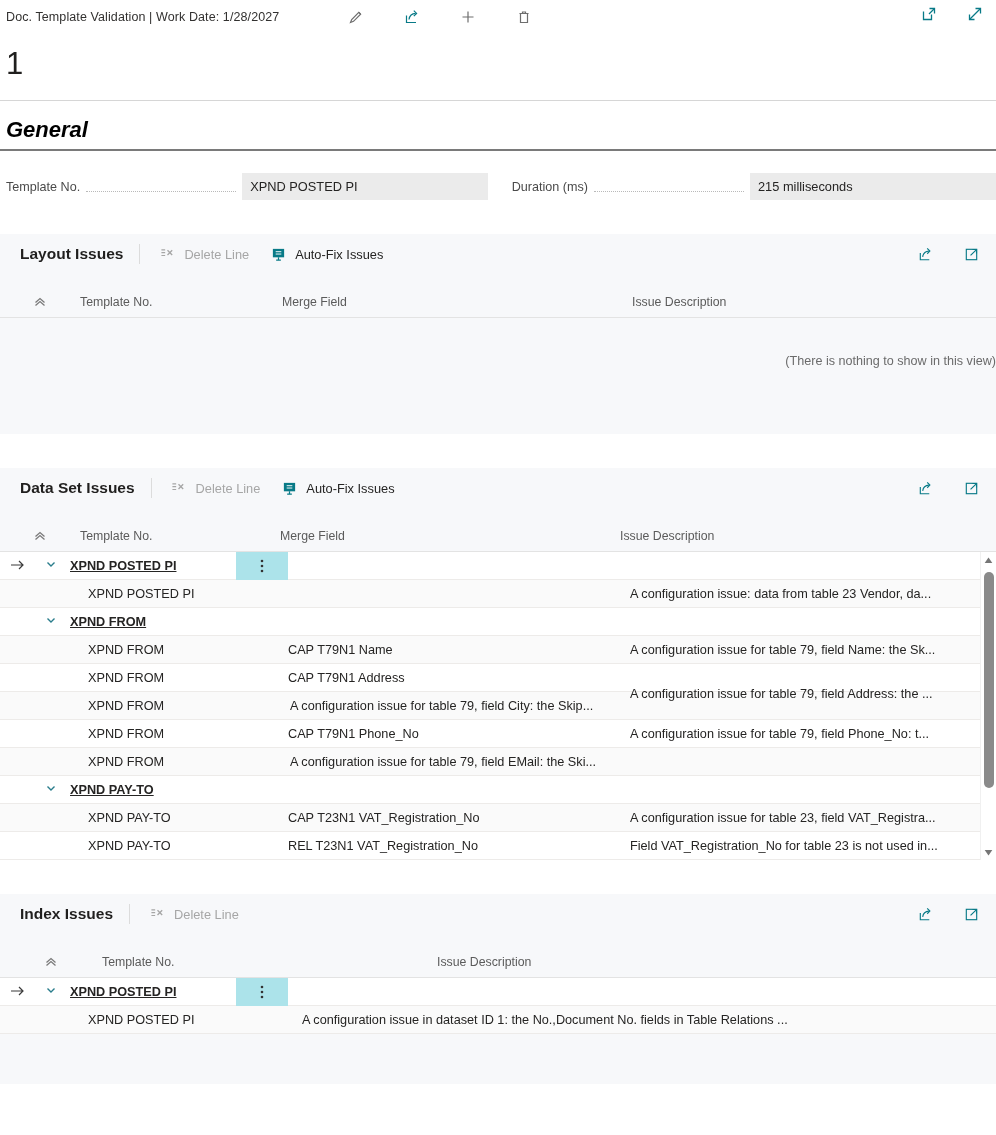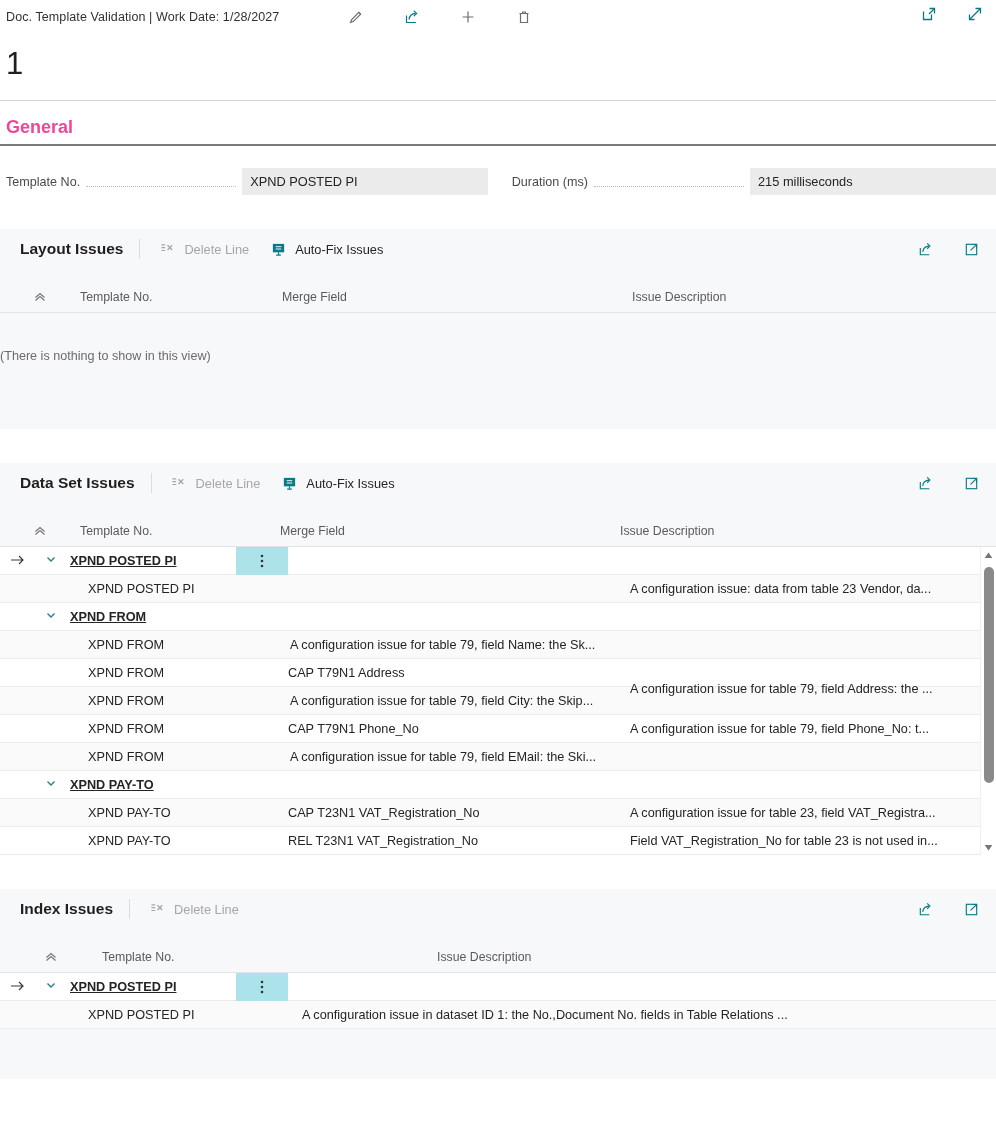--- a/index.html
+++ b/index.html
@@ -38,22 +38,23 @@
 
   
   .rec-title {
     font-size: 31px; font-weight: 400; color: #201f1e;
     padding: 8px 0 0 6px; line-height: 44px; height: 60px;
   }
   .hr-top { border-bottom: 1px solid #d6d6d6; margin: 6px 0 0 0; }
 
   
   .section-title {
-    font-size: 18px; font-weight: 600; color: #ec4899;
+    font-size: 22px; font-weight: 600; color: #000000;
     padding: 16px 0 6px 6px;
+    font-style: italic;
   }
   .general-rule { border-bottom: 2px solid #7a7a7a; }
   .fields {
     display: flex; padding: 22px 0 0 0;
   }
   .field { display: flex; align-items: center; }
   .field.left { width: 510px; padding-left: 6px; }
   .field.right { padding-left: 4px; }
   .flabel { font-size: 12.6px; color: #4a4a4a; white-space: nowrap; }
   .dots {
@@ -94,21 +95,21 @@
     height: 44px; padding-bottom: 8px;
     background: #f7f8fa;
     border-bottom: 1px solid #e3e3e3;
   }
   .gh {
     font-size: 12.3px; color: #5b5b5b; white-space: nowrap;
   }
   .collapse-all { width: 100%; display: flex; justify-content: center; }
 
   .empty-msg {
-    text-align: left; font-size: 12.6px; color: #6b6b6b;
+    text-align: right; font-size: 12.6px; color: #6b6b6b;
     padding: 36px 0 0 0;
   }
   .empty-pad { height: 66px; }
 
   
   .grid-wrap { position: relative; background: #ffffff; }
   .row {
     display: flex; align-items: center;
     height: 28px; border-bottom: 1px solid #edebe9;
     background: #ffffff; font-size: 12.7px; color: #252423;
@@ -361,20 +362,21 @@
             <span class="c-tpl bold-link">XPND FROM</span>
             <span class="c-dots" style="height: 28px;"></span>
             <span class="c-merge"></span>
             <span class="c-desc" style="padding-right: 22px;"></span>
           </div>
           <div class="row alt">
             <span class="c-arrow"></span>
             <span class="c-exp"></span>
             <span class="c-tpl indent-1">XPND FROM</span>
             <span class="c-dots" style="height: 28px;"></span>
+            <span class="c-merge">CAP T79N1 Name</span>
             <span class="c-desc" style="padding-right: 22px;">A configuration issue for table 79, field Name: the Sk...</span>
           </div>
           <div class="row">
             <span class="c-arrow"></span>
             <span class="c-exp"></span>
             <span class="c-tpl indent-1">XPND FROM</span>
             <span class="c-dots" style="height: 28px;"></span>
             <span class="c-merge">CAP T79N1 Address</span>
             <span class="c-desc" style="padding-right: 22px; margin-top: 32px;">A configuration issue for table 79, field Address: the ...</span>
           </div>

